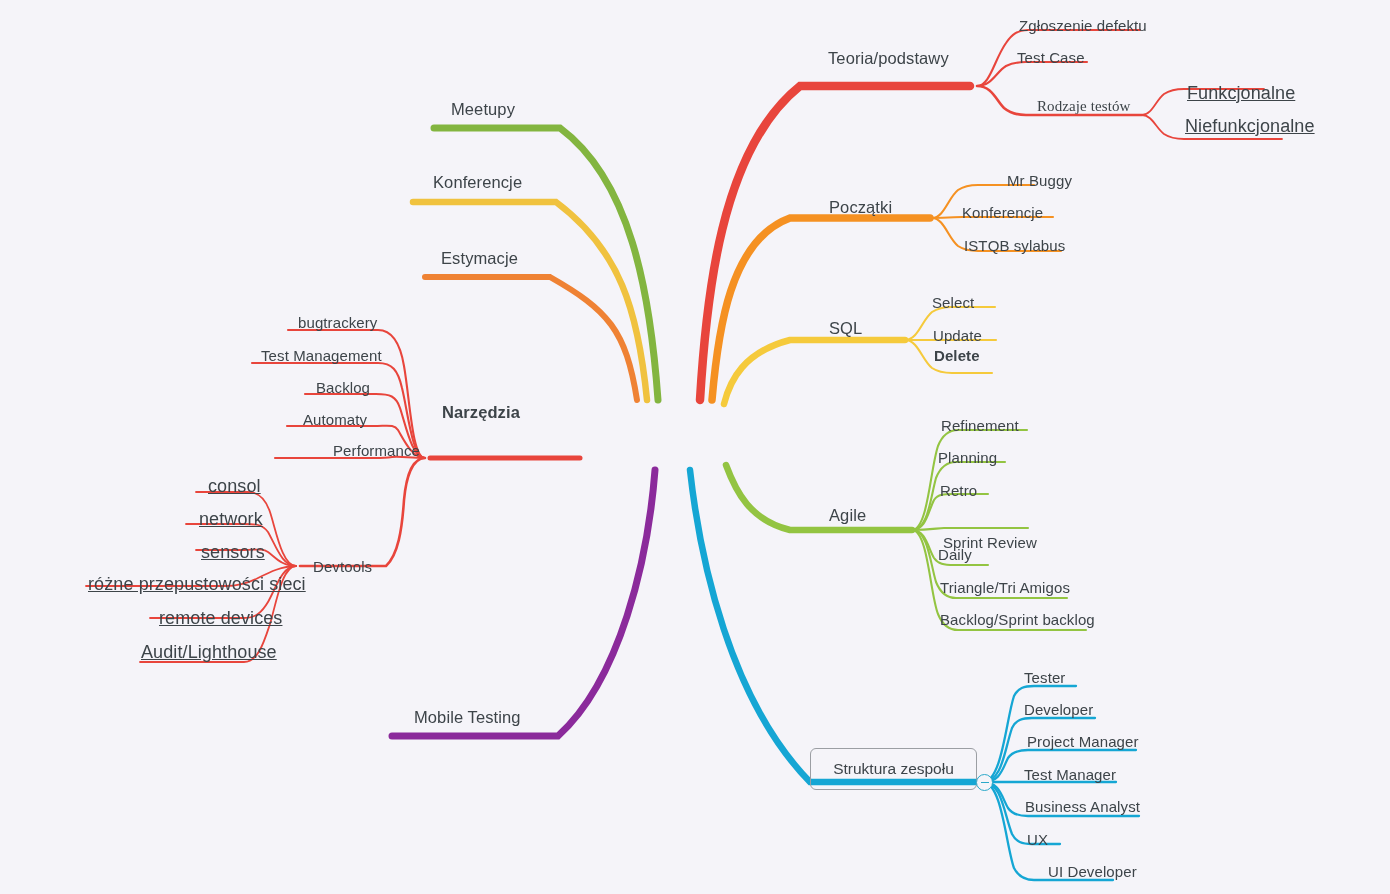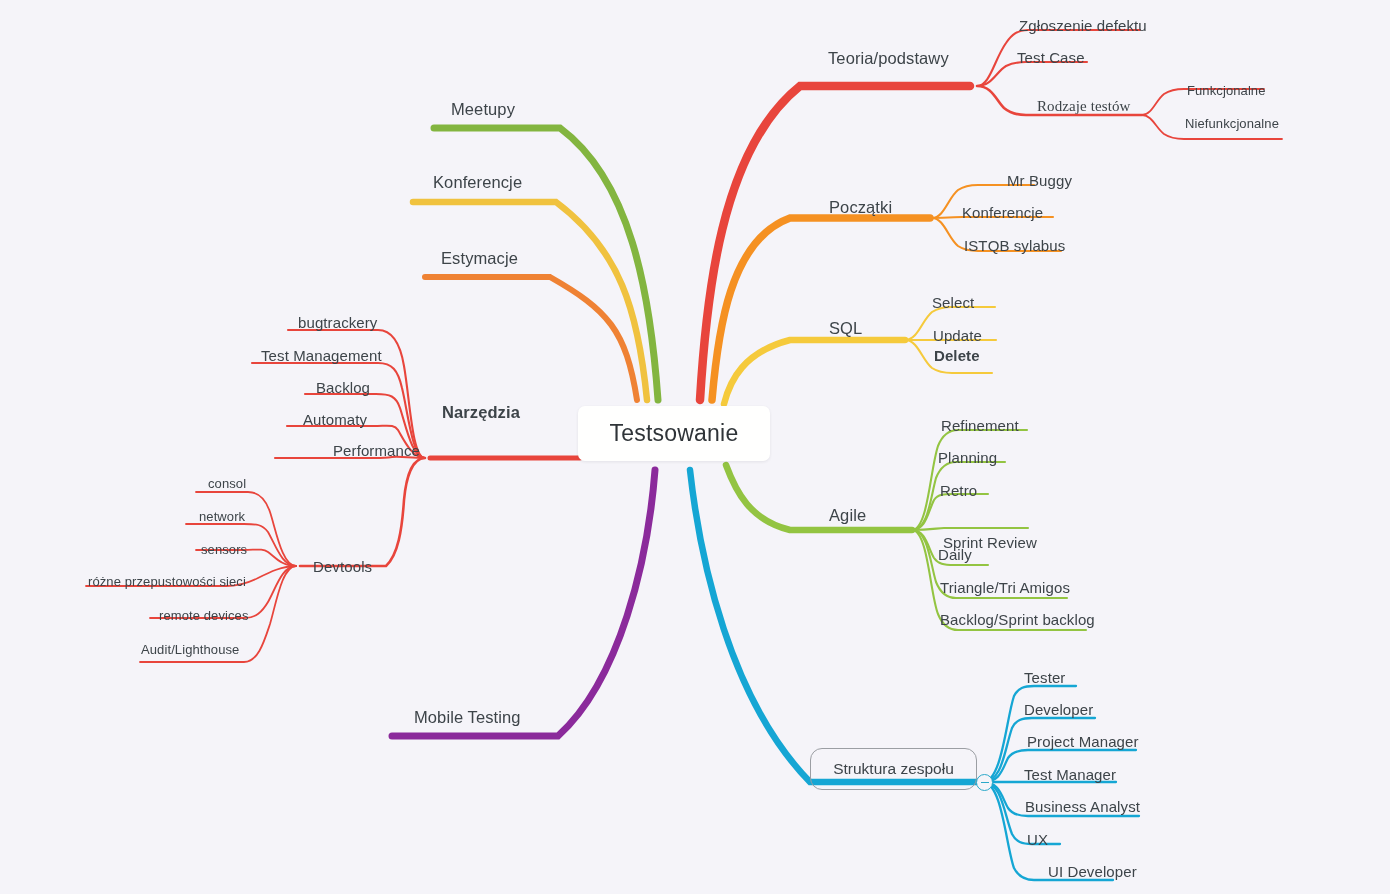--- a/index.html
+++ b/index.html
@@ -29,36 +29,36 @@
   .node {
     position: absolute;
     white-space: nowrap;
     color: #3d4449;
     font-size: 15px;
     line-height: 1;
     letter-spacing: 0.1px;
   }
   .node.lvl1 { font-size: 16.5px; }
   .node.lvl2 { font-size: 15px; }
-  .node.lvl3 { font-size: 13px; }
+  .node.lvl3 { font-size: 18px; text-decoration: underline; }
   .root-node {
     position: absolute;
     background: #fffffe;
     border-radius: 7px;
     box-shadow: 0 1px 3px rgba(40,40,60,0.09);
     display: flex;
     align-items: center;
     justify-content: center;
     font-size: 23px;
     color: #2f3438;
     letter-spacing: 0.2px;
   }
   .boxed {
     border: 1.4px solid #9b9ea3;
-    border-radius: 12px;
+    border-radius: 6px;
     background: transparent;
     display: flex;
     align-items: center;
     justify-content: center;
     font-size: 15.5px;
     color: #3d4449;
   }
   .collapse-btn {
     position: absolute;
     width: 17px;
@@ -142,23 +142,20 @@
       <path d="M 296,566 C 282,566 276,558 268,552 C 262,548 256,550 244,550 L 196,550" stroke="#e8453c" stroke-width="1.8"></path>
       <path d="M 296,566 C 282,566 270,572 258,578 C 250,582 240,586 226,586 L 86,586" stroke="#e8453c" stroke-width="1.8"></path>
       <path d="M 296,566 C 282,566 276,588 268,602 C 262,612 256,618 244,618 L 150,618" stroke="#e8453c" stroke-width="1.8"></path>
       <path d="M 296,566 C 282,566 276,604 270,624 C 264,642 258,662 244,662 L 140,662" stroke="#e8453c" stroke-width="1.8"></path>
 
       <path d="M 655,470 C 648,560 620,680 558,736 L 392,736" stroke="#8b2a9b" stroke-width="7"></path>
 
     </g>
   </svg>
 
-  <div class="root-node" style="left:578px; top:406px; width:192px; height:55px;">
-    <span>Testsowanie</span>
-  </div>
 
   <div class="node lvl1" style="left:828px; top:50px;">
     <span>Teoria/podstawy</span>
   </div>
   <div class="node lvl2" style="left:1019px; top:18px;">
     <span>Zgłoszenie defektu</span>
   </div>
   <div class="node lvl2" style="left:1017px; top:50px;">
     <span>Test Case</span>
   </div>

